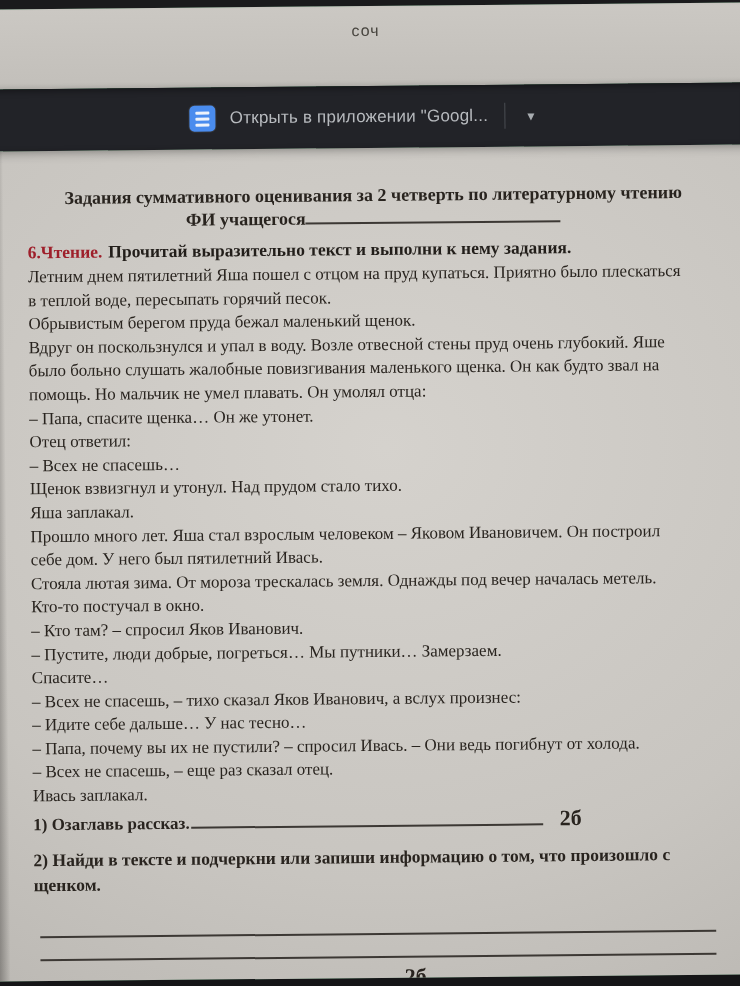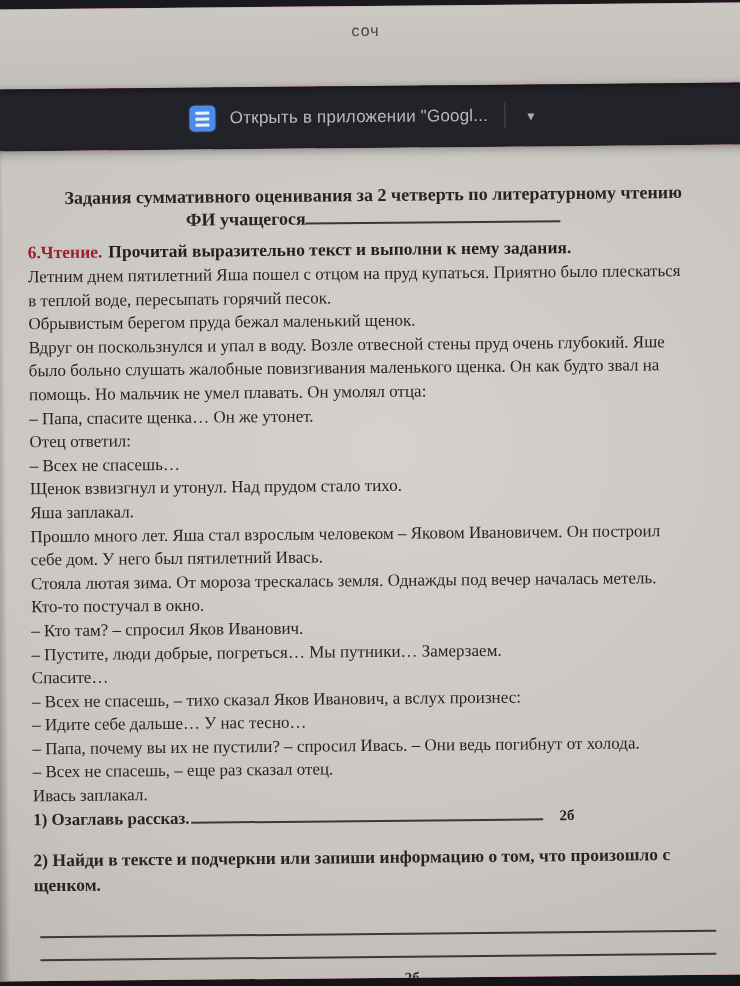--- a/index.html
+++ b/index.html
@@ -1,18 +1,18 @@
 <!DOCTYPE html>
 <html><head>
 <meta charset="utf-8">
 <style>
   html,body { margin:0; padding:0; background:#0e0e10; }
   .stage {
     position:relative; width:740px; height:986px; overflow:hidden;
-    background:#ec4899;
+    background:#14532d;
     font-family:"Liberation Sans", sans-serif;
   }
   .screen {
     position:absolute; left:-10px; top:-8px; width:760px; height:1002px;
     display:flex; flex-direction:column;
     transform:rotate(-0.55deg);
     transform-origin:50% 50%;
   }
   .top-strip { height:14px; background:#1a1a1c; }
   .titlebar {
@@ -67,21 +67,21 @@
   .fi-blank { width:255px; height:14px; }
   .section-heading { font-size:17.5px; font-weight:700; line-height:26px; }
   .section-number { color:#9e1f2a; }
   .section-instruction { margin-left:6px; color:#221e1a; }
   .story .line {
     font-size:17px; line-height:23.6px; white-space:nowrap; color:#29241f;
   }
   .q1 { display:flex; align-items:baseline; height:28px; margin-top:2px; }
   .q1-label { font-weight:700; font-size:17px; }
   .q1-blank { width:352px; height:13px; margin-left:2px; }
-  .pts { font-weight:700; font-size:15px; margin-left:16px; }
+  .pts { font-weight:700; font-size:22px; margin-left:16px; }
   .q2 {
     margin-top:10px; font-weight:700; font-size:17.5px; line-height:25px;
     max-width:700px;
   }
   .ans { border-bottom:2px solid #3c3834; height:21px; margin:0 10px 0 6px; }
   .ans.first { margin-top:17px; }
   .a3row { display:flex; align-items:flex-end; }
   .ans.short { width:356px; margin-right:4px; }
   .a3row .pts { margin-left:4px; position:relative; top:6px; }
   .bottom-strip { height:16px; background:#151517; }

